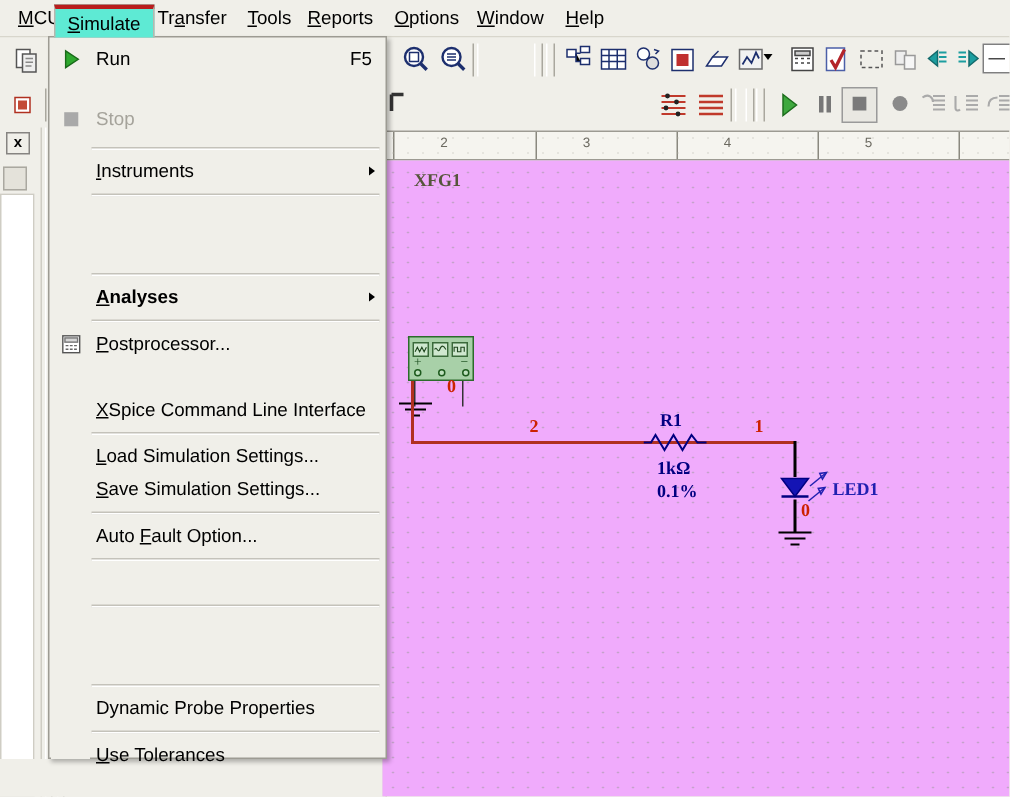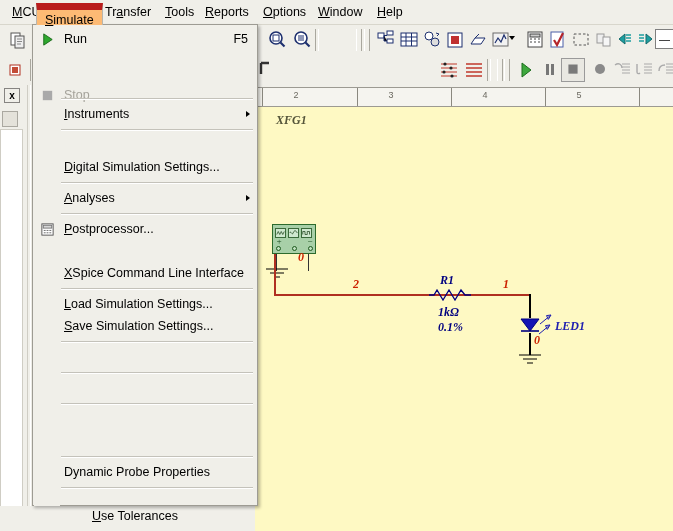--- a/index.html
+++ b/index.html
@@ -18,23 +18,23 @@
     background:#f0efe9;
     border-bottom:1px solid #d8d6cc;
     box-sizing:border-box;
   }
   .menu-item{
     position:absolute;top:3px;height:19px;line-height:19px;
     padding:0 8px;font-size:12.5px;color:#000;
     white-space:nowrap;cursor:default;
   }
   .menu-item.open{
-    background:#fdba74;
+    background:#5eead4;
     border-left:1px solid #b8b6ae;
-    border-top:7px solid #b91c1c;
+    border-top:3px solid #b91c1c;
     border-right:1px solid #b8b6ae;
     box-sizing:border-box;
     height:22px;line-height:20px;top:3px;
     z-index:60;
   }
   .mn-u{text-decoration:underline;}
 
   
   #toolbar-area{
     position:absolute;left:0;top:25px;width:673px;height:60px;
@@ -91,23 +91,22 @@
     background:#f5f4ef;
     border-top:1px solid #9c9a92;border-bottom:1px solid #9c9a92;
     box-sizing:border-box;overflow:hidden;
   }
   .rtick{position:absolute;top:0;width:1px;height:20px;background:#8a887f;}
   .rnum{position:absolute;top:2px;font-size:9px;color:#6b6960;width:20px;text-align:center;}
 
   
   #canvas{
     position:absolute;left:255px;top:107px;width:418px;height:424px;
-    background:#fef9c3;
+    background:#f0abfc;
     overflow:hidden;
-    font-style:italic;
   }
   #grid{
     position:absolute;left:0;top:0;width:418px;height:424px;
     background-image:radial-gradient(#9a9a9a 0.6px, transparent 0.7px);
     background-size:10px 10px;
     background-position:2px 3px;
     opacity:.75;
   }
   #canvas-left-edge{
     position:absolute;left:255px;top:87px;width:3px;height:444px;
@@ -476,21 +475,21 @@
     <span class="dd-ico">
       <svg width="15" height="15" viewBox="0 0 16 16">
           <path d="M4 2l9 6-9 6z" fill="#2ea82e" stroke="#1a6a1a"></path>
         </svg>
     </span>
     <span class="txt">Run</span>
     <span class="acc">F5</span>
   </div>
 
 
-  <div class="dd-item disabled" style="top:60px;">
+  <div class="dd-item disabled" style="top:44px;">
     <span class="dd-ico">
       <svg width="15" height="15" viewBox="0 0 16 16">
           <rect x="3" y="3" width="10" height="10" fill="#a9a9a9"></rect>
         </svg>
     </span>
     <span class="txt">Stop</span>
   </div>
 
   <div class="dd-sep" style="top:73px;"></div>
 
@@ -498,27 +497,24 @@
     <span class="txt"><span class="u">I</span>nstruments</span>
     <span class="arrow"></span>
   </div>
 
   <div class="dd-sep" style="top:104px;"></div>
 
   <div class="dd-item" style="top:110px;">
     <span class="txt"></span>
   </div>
 
-  <div class="dd-item" style="top:132px;">
-    <span class="txt"><span class="u">D</span>igital Simulation Settings...</span>
-  </div>
 
   <div class="dd-sep" style="top:157px;"></div>
 
-  <div class="dd-item" style="top:163px;">
+  <div class="dd-item" style="top:163px;font-weight:bold;">
     <span class="txt"><span class="u">A</span>nalyses</span>
     <span class="arrow"></span>
   </div>
 
   <div class="dd-sep" style="top:188px;"></div>
 
   <div class="dd-item" style="top:194px;">
     <span class="dd-ico">
       <svg width="15" height="15" viewBox="0 0 16 16">
         <rect x="2" y="2" width="12" height="12" fill="#fff" stroke="#555"></rect>
@@ -542,35 +538,38 @@
   <div class="dd-item" style="top:269px;">
     <span class="txt"><span class="u">L</span>oad Simulation Settings...</span>
   </div>
 
   <div class="dd-item" style="top:291px;">
     <span class="txt"><span class="u">S</span>ave Simulation Settings...</span>
   </div>
 
   <div class="dd-sep" style="top:316px;"></div>
 
+  <div class="dd-item" style="top:322px;">
+    <span class="txt">Auto <span class="u">F</span>ault Option...</span>
+  </div>
 
   <div class="dd-sep" style="top:347px;"></div>
 
 
   <div class="dd-sep" style="top:378px;"></div>
 
   <div class="dd-item" style="top:384px;">
     <span class="txt"></span>
   </div>
 
 
   <div class="dd-sep" style="top:431px;"></div>
 
   <div class="dd-item" style="top:437px;">
     <span class="txt">Dynamic Probe Properties</span>
   </div>
 
   <div class="dd-sep" style="top:462px;"></div>
 
-  <div class="dd-item" style="top:481px;margin-left:28px;">
+  <div class="dd-item" style="top:468px;">
     <span class="txt"><span class="u">U</span>se Tolerances</span>
   </div>
 </div>
 
 </body></html>

